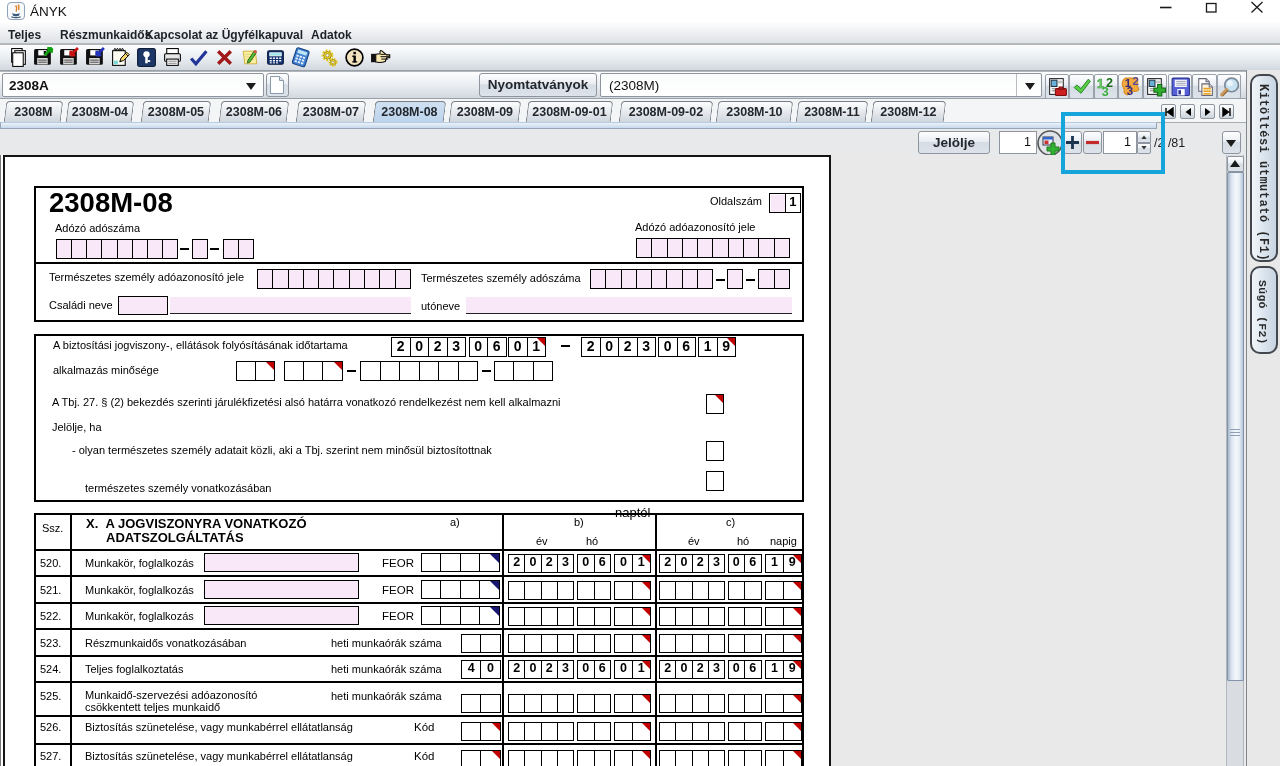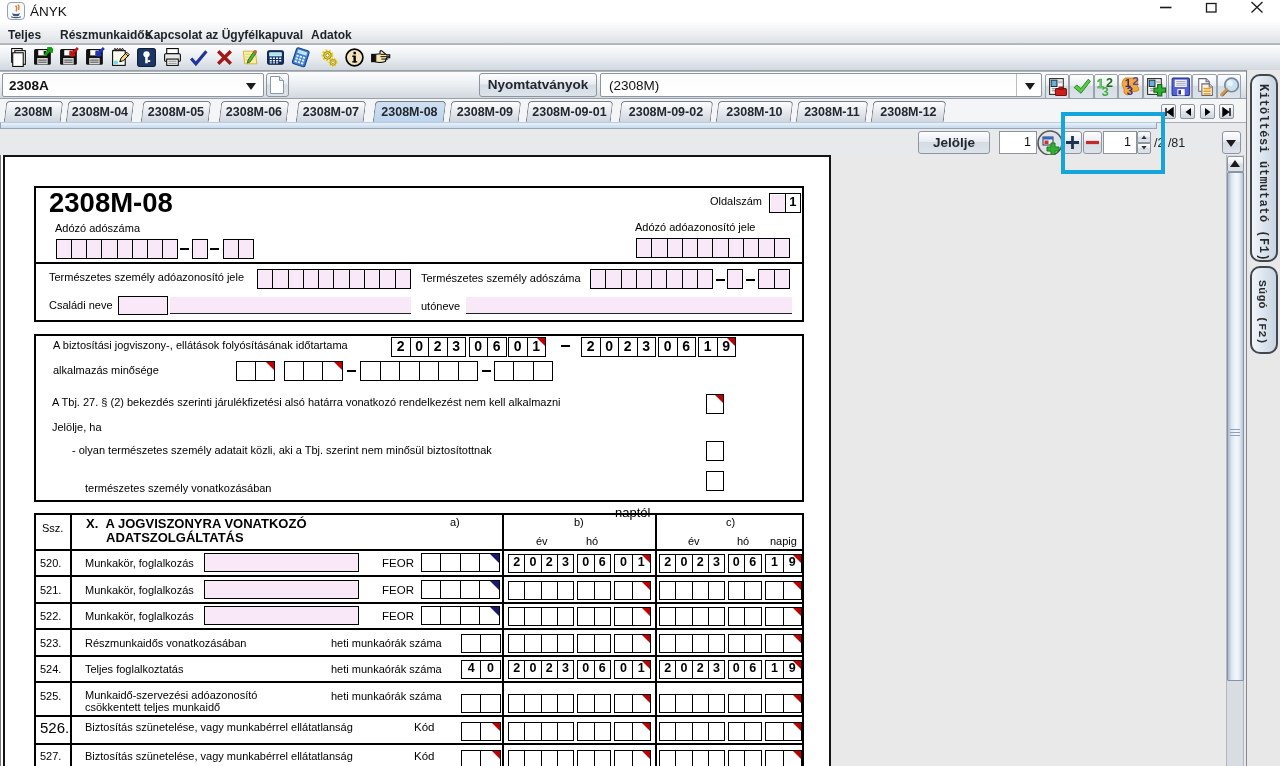--- a/index.html
+++ b/index.html
@@ -754,21 +754,21 @@
     <div class="g" style="left:727.5px;top:693.7px;width:34px;height:19px">
       <span class="c" style="line-height:15px;font-size:12.5px"></span>
       <span class="c" style="line-height:15px;font-size:12.5px"></span>
     </div>
     <div class="g" style="left:765px;top:693.7px;width:36.5px;height:19px">
       <span class="c" style="line-height:15px;font-size:12.5px"></span>
       <span class="c" style="line-height:15px;font-size:12.5px">
         <span class="cr"></span>
       </span>
     </div>
-<div class="fl" style="left:40px;top:721px;font-size:15px">526.</div>
+<div class="fl" style="left:40px;top:721px;font-size:11px">526.</div>
 <div class="fl" style="left:85px;top:721px;font-size:11px">Biztosítás szünetelése, vagy munkabérrel ellátatlanság</div>
 <div class="fl" style="left:414px;top:721px;font-size:11.5px">Kód</div>
 <div class="g" style="left:461px;top:722px;width:39.5px;height:19px">
       <span class="c" style="line-height:15px;font-size:12.5px"></span>
       <span class="c" style="line-height:15px;font-size:12.5px">
         <span class="cr"></span>
       </span>
     </div>
 <div class="g" style="left:508px;top:722px;width:66px;height:19px">
       <span class="c" style="line-height:15px;font-size:12.5px"></span>

